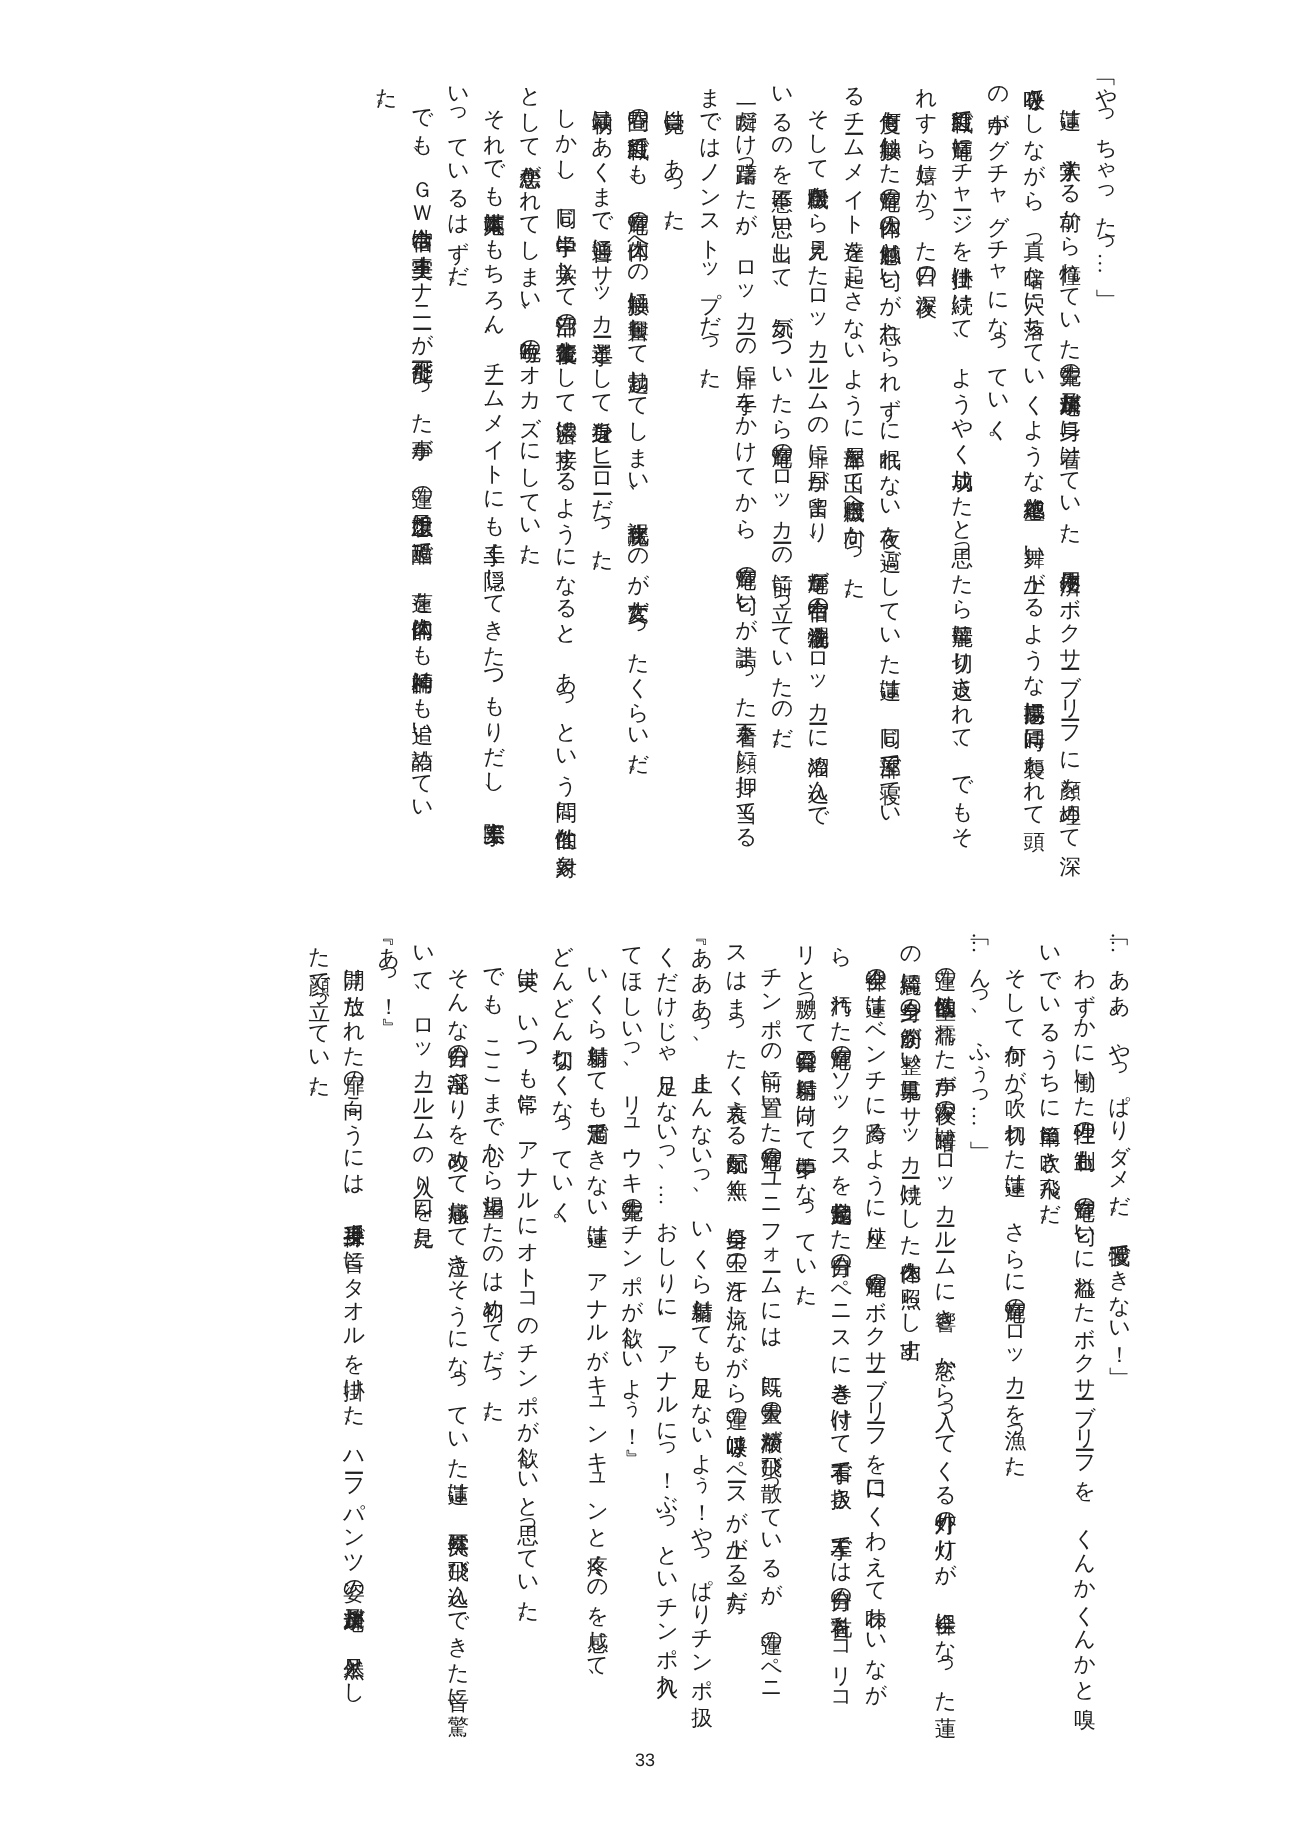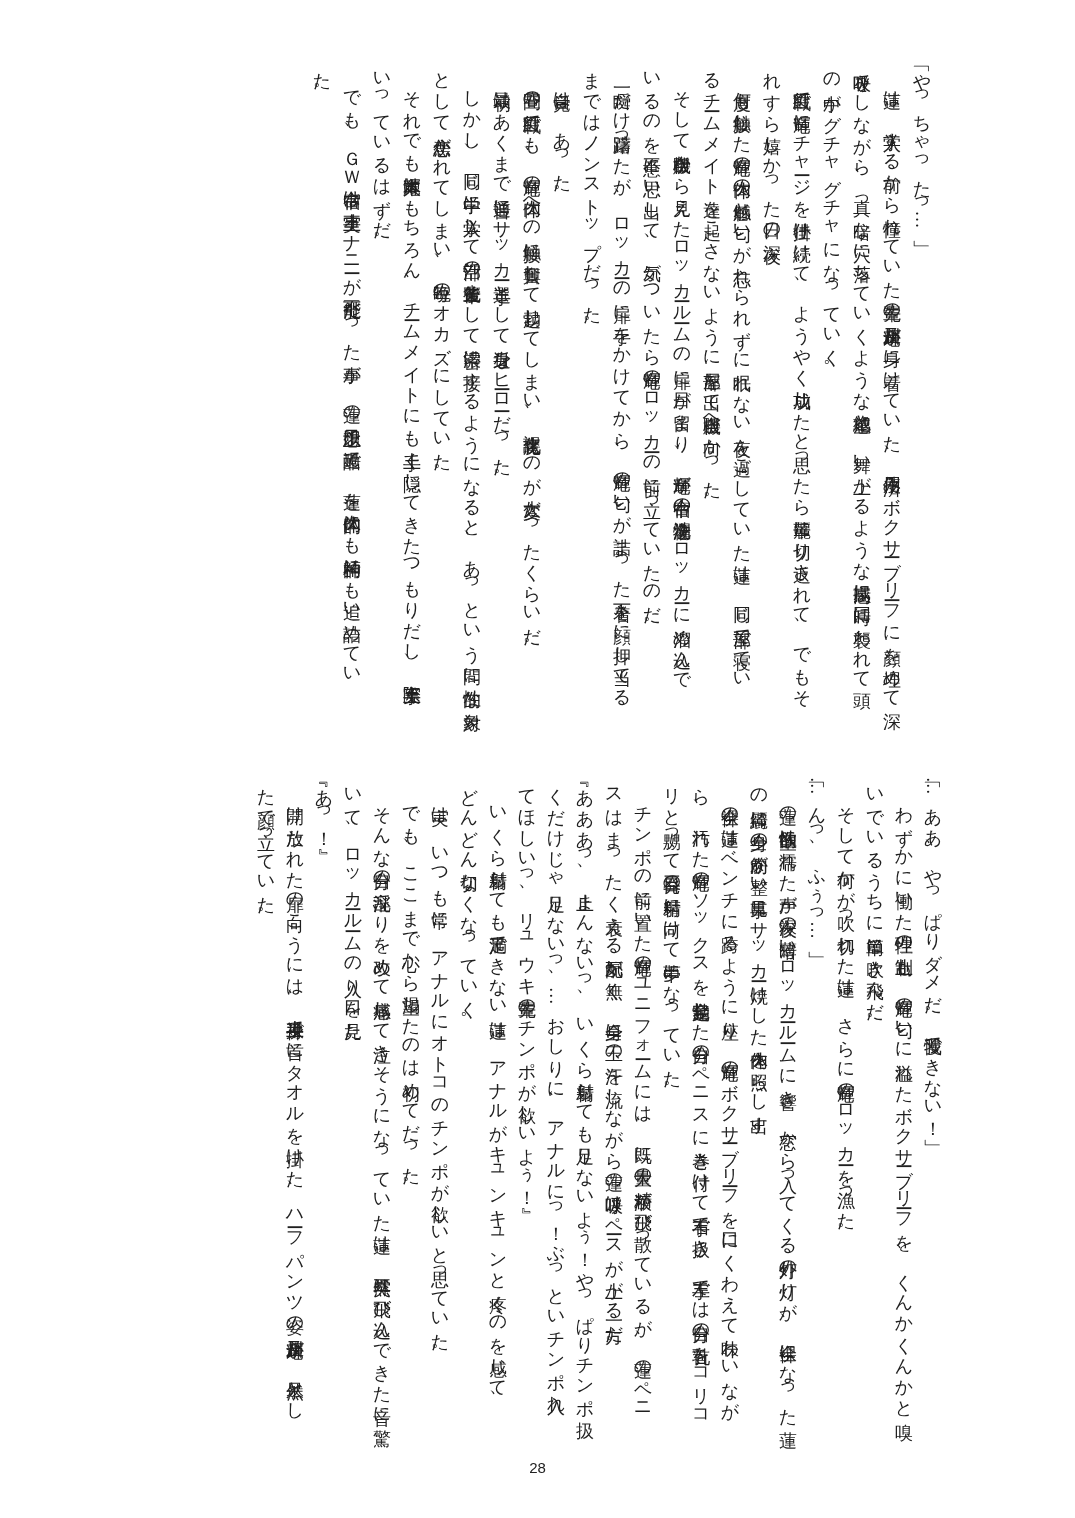--- a/index.html
+++ b/index.html
@@ -93,15 +93,15 @@
     <p class="narrative">チンポの前に置いた竜輝のユニフォームには、既に大量の精液が飛び散っているが、蓮のペニスはまったく衰える気配が無く、全身に玉の汗を流しながら蓮の呼吸はペースが上がる一方だ。</p>
     <p class="dialogue">『あああっ、止まんないっ、いくら射精しても足りないよぅ！やっぱりチンポ扱くだけじゃ足りないっ、…おしりに、アナルにっ！ぶっといチンポ入れてほしいっ、リュウキ先輩のチンポが欲しいよぅ！』</p>
     <p class="narrative">いくら射精しても満足できない蓮は、アナルがキュンキュンと疼くのを感じて、どんどん切なくなっていく。</p>
     <p class="narrative">実は、いつも常に、アナルにオトコのチンポが欲しいと思っていた。</p>
     <p class="narrative">でも、ここまで心から渇望したのは初めてだった。</p>
     <p class="narrative">そんな自分の淫乱ぶりを改めて痛感して泣きそうになっていた蓮は、突然耳に飛び込んできた音に驚いて、ロッカールームの入り口を見た。</p>
     <p class="dialogue">『あっ！』</p>
     <p class="narrative">開け放たれた扉の向こうには、上半身裸で首にタオルを掛けた、ハーフパンツ姿の及川竜輝が、呆然とした顔で立っていた。</p>
   </section>
 
-  <footer class="page-number">28</footer>
+  <footer class="page-number">33</footer>
 
 </main>
 
 </body></html>

